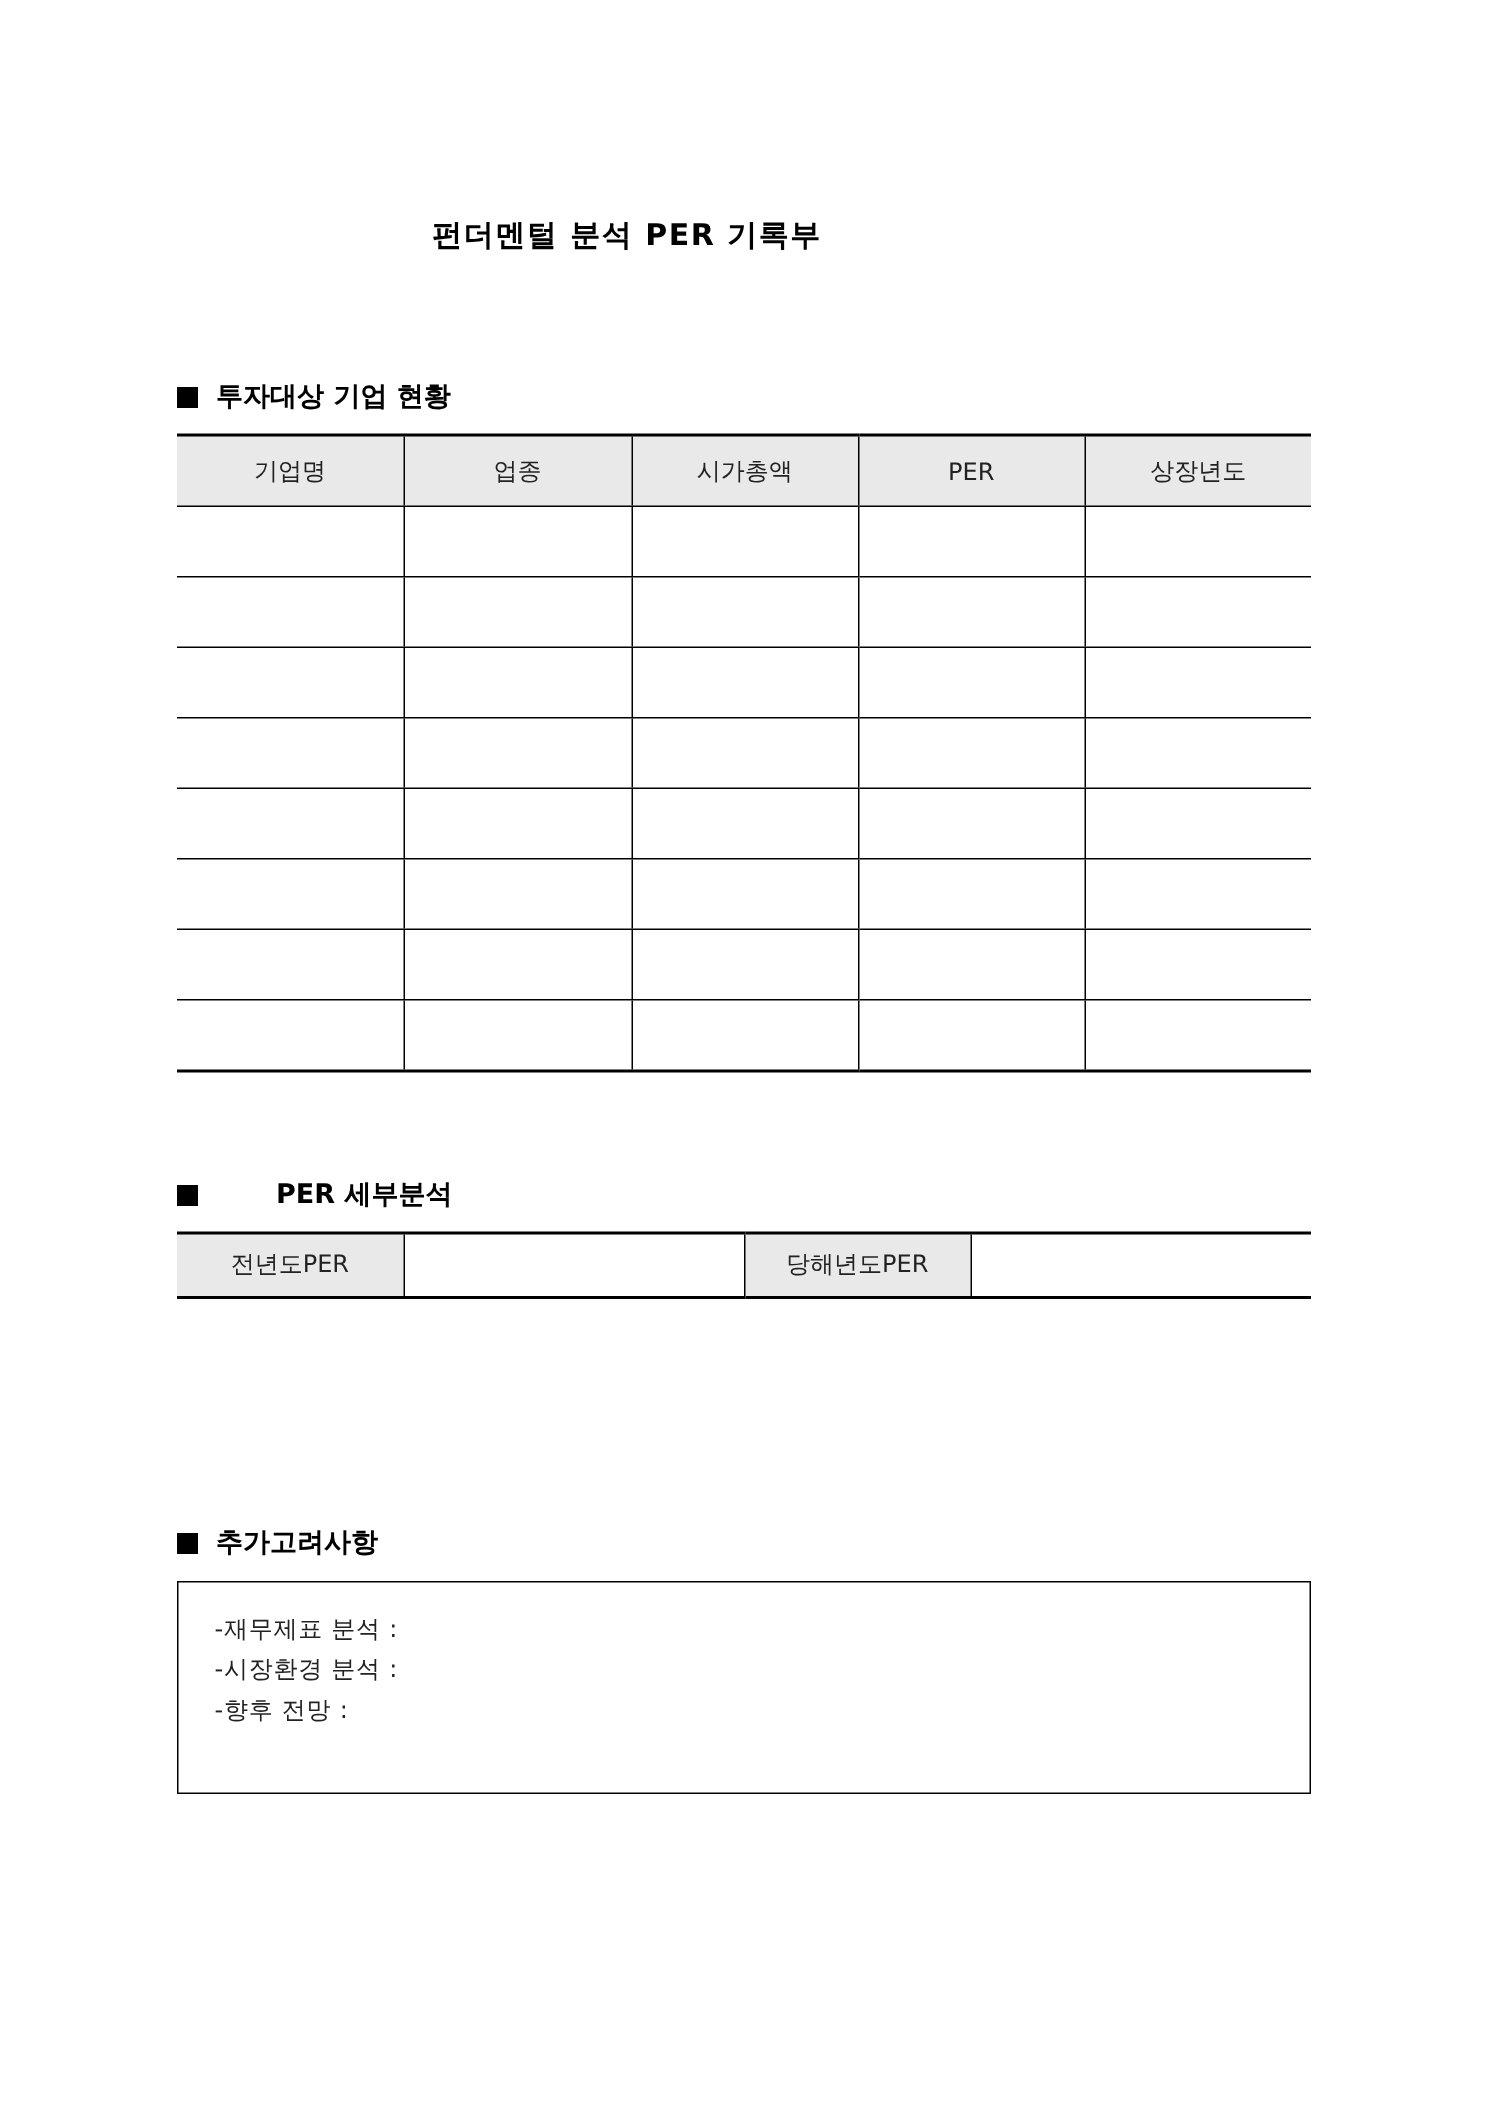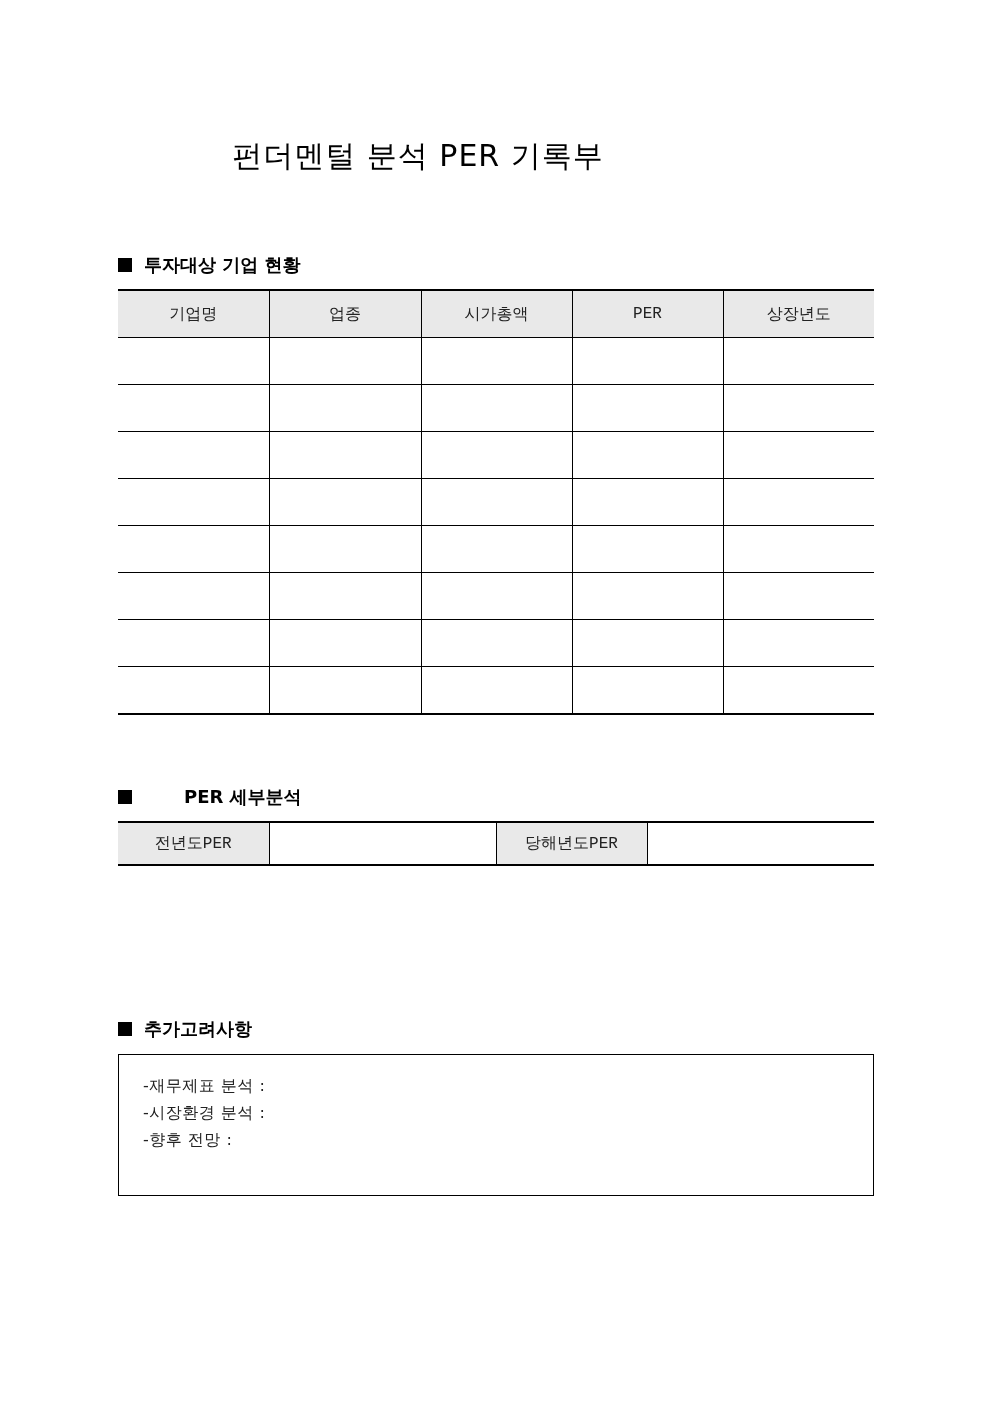--- a/index.html
+++ b/index.html
@@ -2,30 +2,30 @@
 <html><head>
   <meta charset="utf-8">
   <style>
     html, body { margin: 0; padding: 0; background: #ffffff; }
     body {
       width: 992px; height: 1403px; position: relative; overflow: hidden;
       font-family: "DejaVu Sans", "Liberation Sans", sans-serif; color: #000;
     }
     .title {
       position: absolute; left: 0; top: 136px; width: 836px; text-align: center;
-      font-size: 30px; font-weight: normal; letter-spacing: 1px; line-height: 40px;
+      font-size: 20px; font-weight: bold; letter-spacing: 1px; line-height: 40px;
     }
     .section-heading {
       position: absolute; left: 118px; font-size: 18px; font-weight: bold; line-height: 24px;
       display: flex; align-items: center; text-align: center;
     }
     .section-heading .bullet {
       display: inline-block; width: 14px; height: 14px; background: #000; margin-right: 12px;
     }
-    table { border-collapse: collapse; position: absolute; table-layout: fixed; font-family: Liberation Mono, monospace; }
+    table { border-collapse: collapse; position: absolute; table-layout: fixed; }
     td, th {
       font-weight: normal; font-size: 16px; color: #222; text-align: center; padding: 0;
     }
     .t1 { left: 118px; top: 289px; width: 756px; }
     .t1 th { height: 46px; background: #e9e9e9; border-top: 2px solid #000; border-bottom: 1.5px solid #000; }
     .t1 td { height: 46px; border-bottom: 1.5px solid #000; }
     .t1 th + th, .t1 td + td { border-left: 1.5px solid #000; }
     .t1 tr:last-child td { border-bottom: 2px solid #000; }
     .t2 { left: 118px; top: 821px; width: 756px; }
     .t2 td { height: 41px; border-bottom: 1.5px solid #000; }

